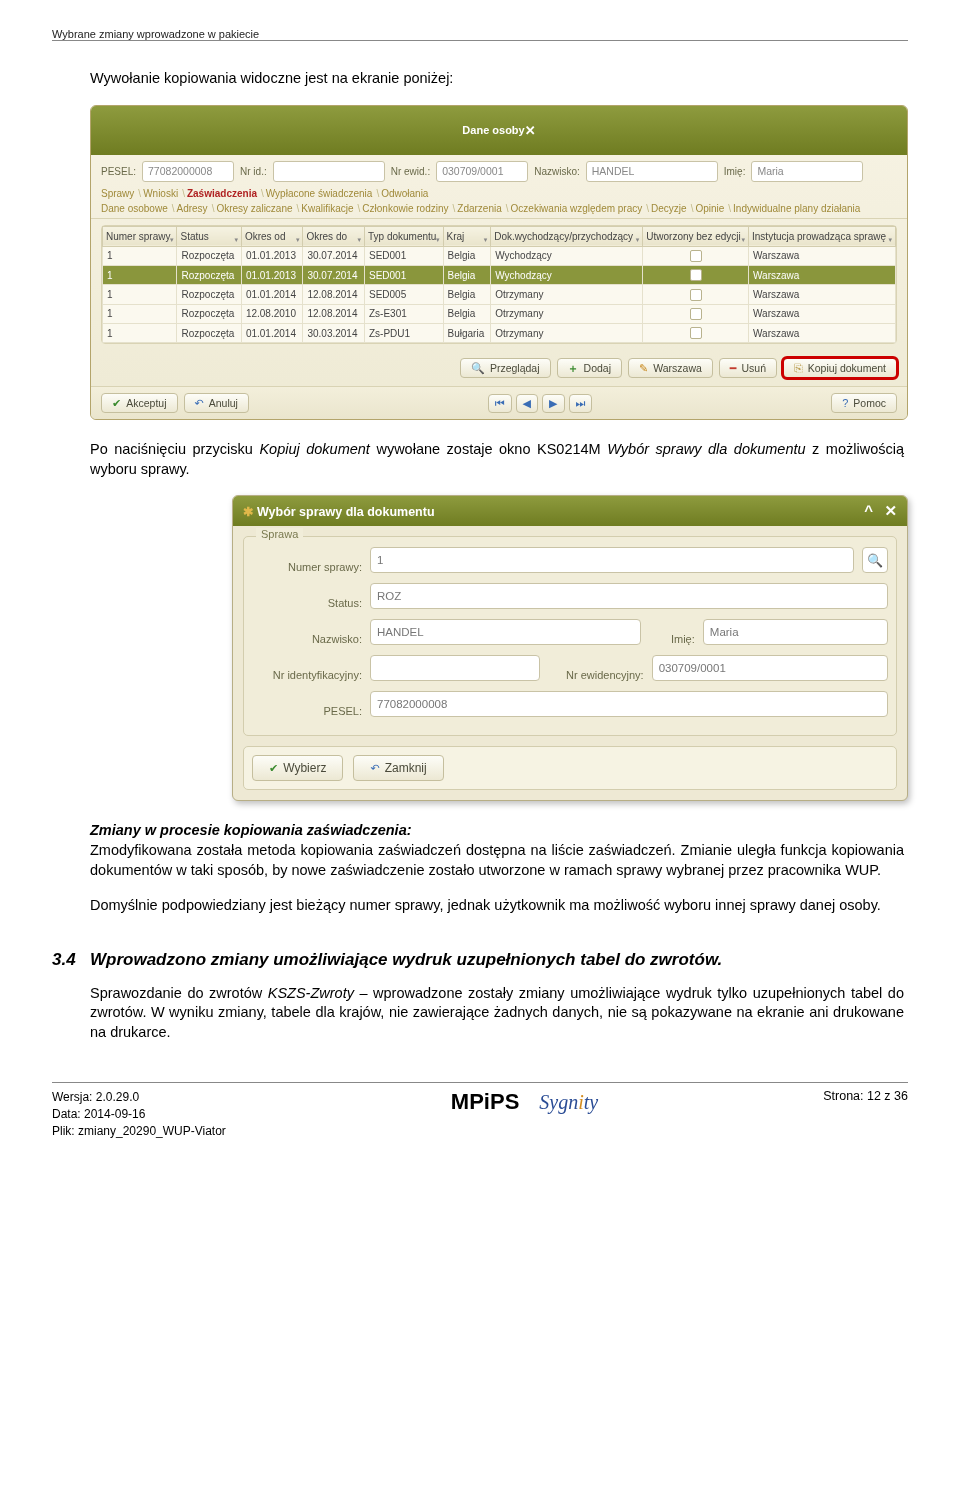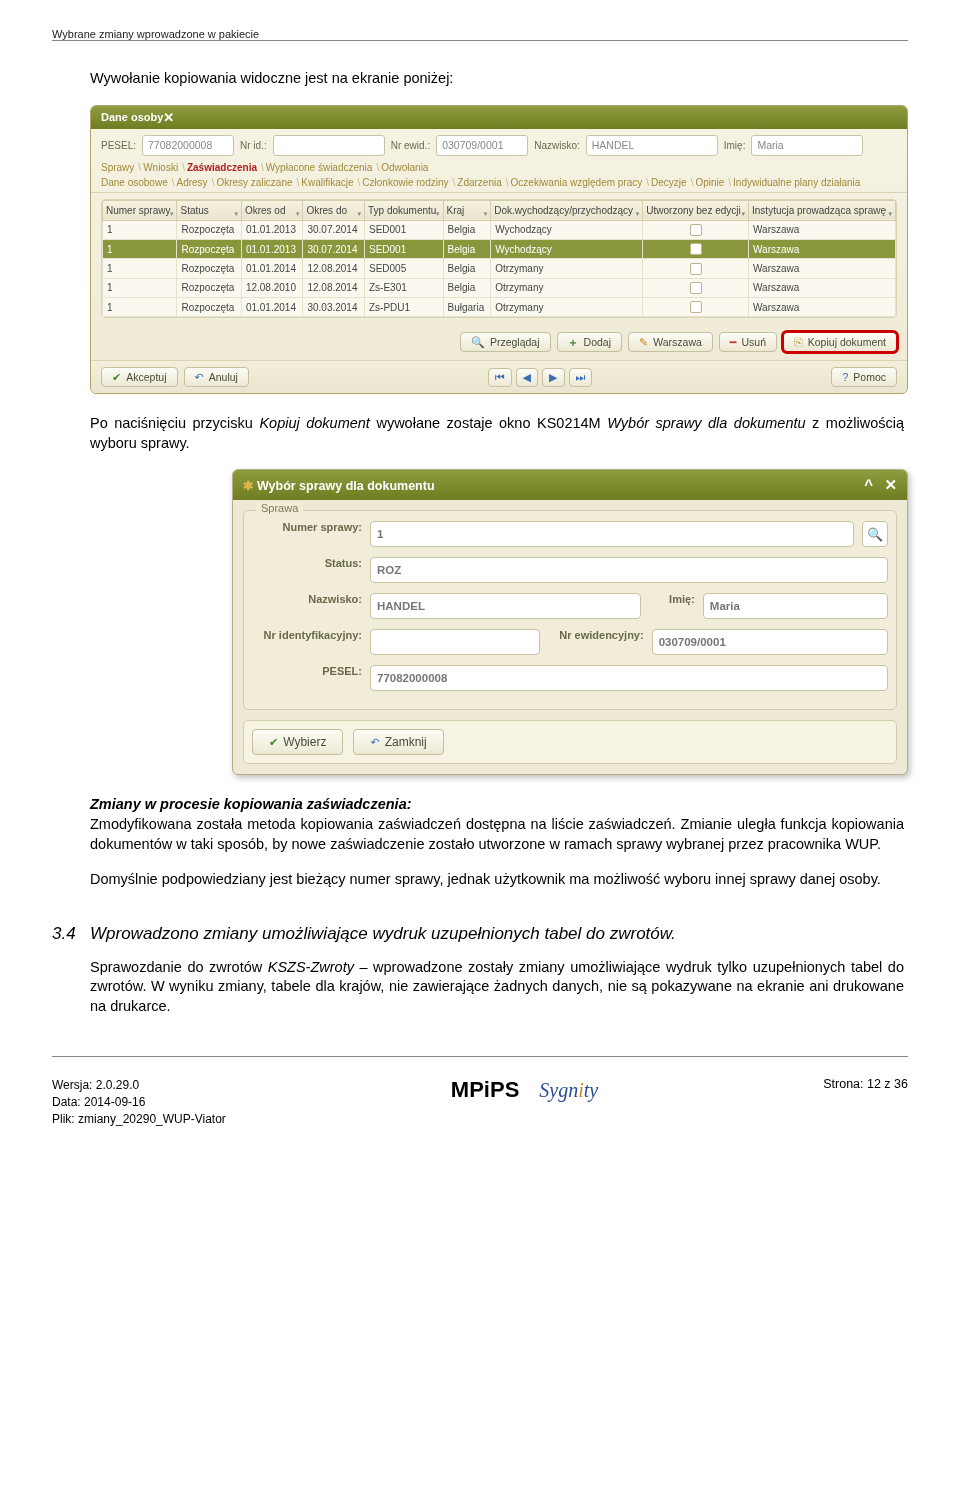--- a/index.html
+++ b/index.html
@@ -43,25 +43,25 @@
     border: 1px solid #b3a46b;
     border-radius: 6px;
     overflow: hidden;
     background: linear-gradient(#f7f3e4,#eeead4);
     font-size: 10.5px;
     color: #555;
   }
   .win .titlebar {
     background: linear-gradient(#8e9b3e,#6f7c21);
     color: #fff;
-    padding: 4px 10px;
+    padding: 17px 10px;
     font-size: 11px;
     font-weight: bold;
     display: flex;
-    justify-content: flex-start;
+    justify-content: center;
     align-items: center;
   }
   .titlebar .x { font-size: 13px; cursor: default; }
   .field-row {
     display: flex;
     align-items: center;
     gap: 6px;
     padding: 6px 10px 2px 10px;
     flex-wrap: wrap;
   }
@@ -193,24 +193,23 @@
     position: absolute;
     top: -9px;
     left: 12px;
     background: #f1edd9;
     padding: 0 5px;
     color: #7a7a50;
     font-size: 11px;
   }
   .dlg .form-row {
     display: flex;
-    align-items: flex-start;
+    align-items: flex-end;
     margin-bottom: 10px;
     gap: 4px;
-    font-weight: bold;
   }
   .dlg .lbl {
     width: 110px;
     text-align: right;
     color: #6a6a4a;
     font-size: 11px;
     padding-right: 4px;
   }
   .dlg .inp {
     flex: 1;
@@ -241,33 +240,33 @@
     background: #f6f3e3;
     padding: 8px;
     display: flex;
     gap: 10px;
   }
   .dlg-buttons .btn { padding: 5px 16px; font-size: 12px; }
 
   
   h3.sec {
     font-size: 17px;
-    font-weight: normal;
+    font-weight: bold;
     font-style: italic;
     margin: 34px 0 14px 0;
     display: flex;
   }
   h3.sec .num { width: 38px; flex-shrink: 0; }
   h3.sec .txt { flex: 1; }
 
   
   .doc-footer {
     border-top: 1px solid #888;
     margin-top: 40px;
-    padding-top: 20px;
+    padding-top: 6px;
     display: flex;
     justify-content: space-between;
     align-items: flex-start;
     font-size: 12px;
   }
   .doc-footer .col-left { line-height: 1.4; }
   .doc-footer .col-center {
     display: flex;
     align-items: center;
     gap: 20px;

